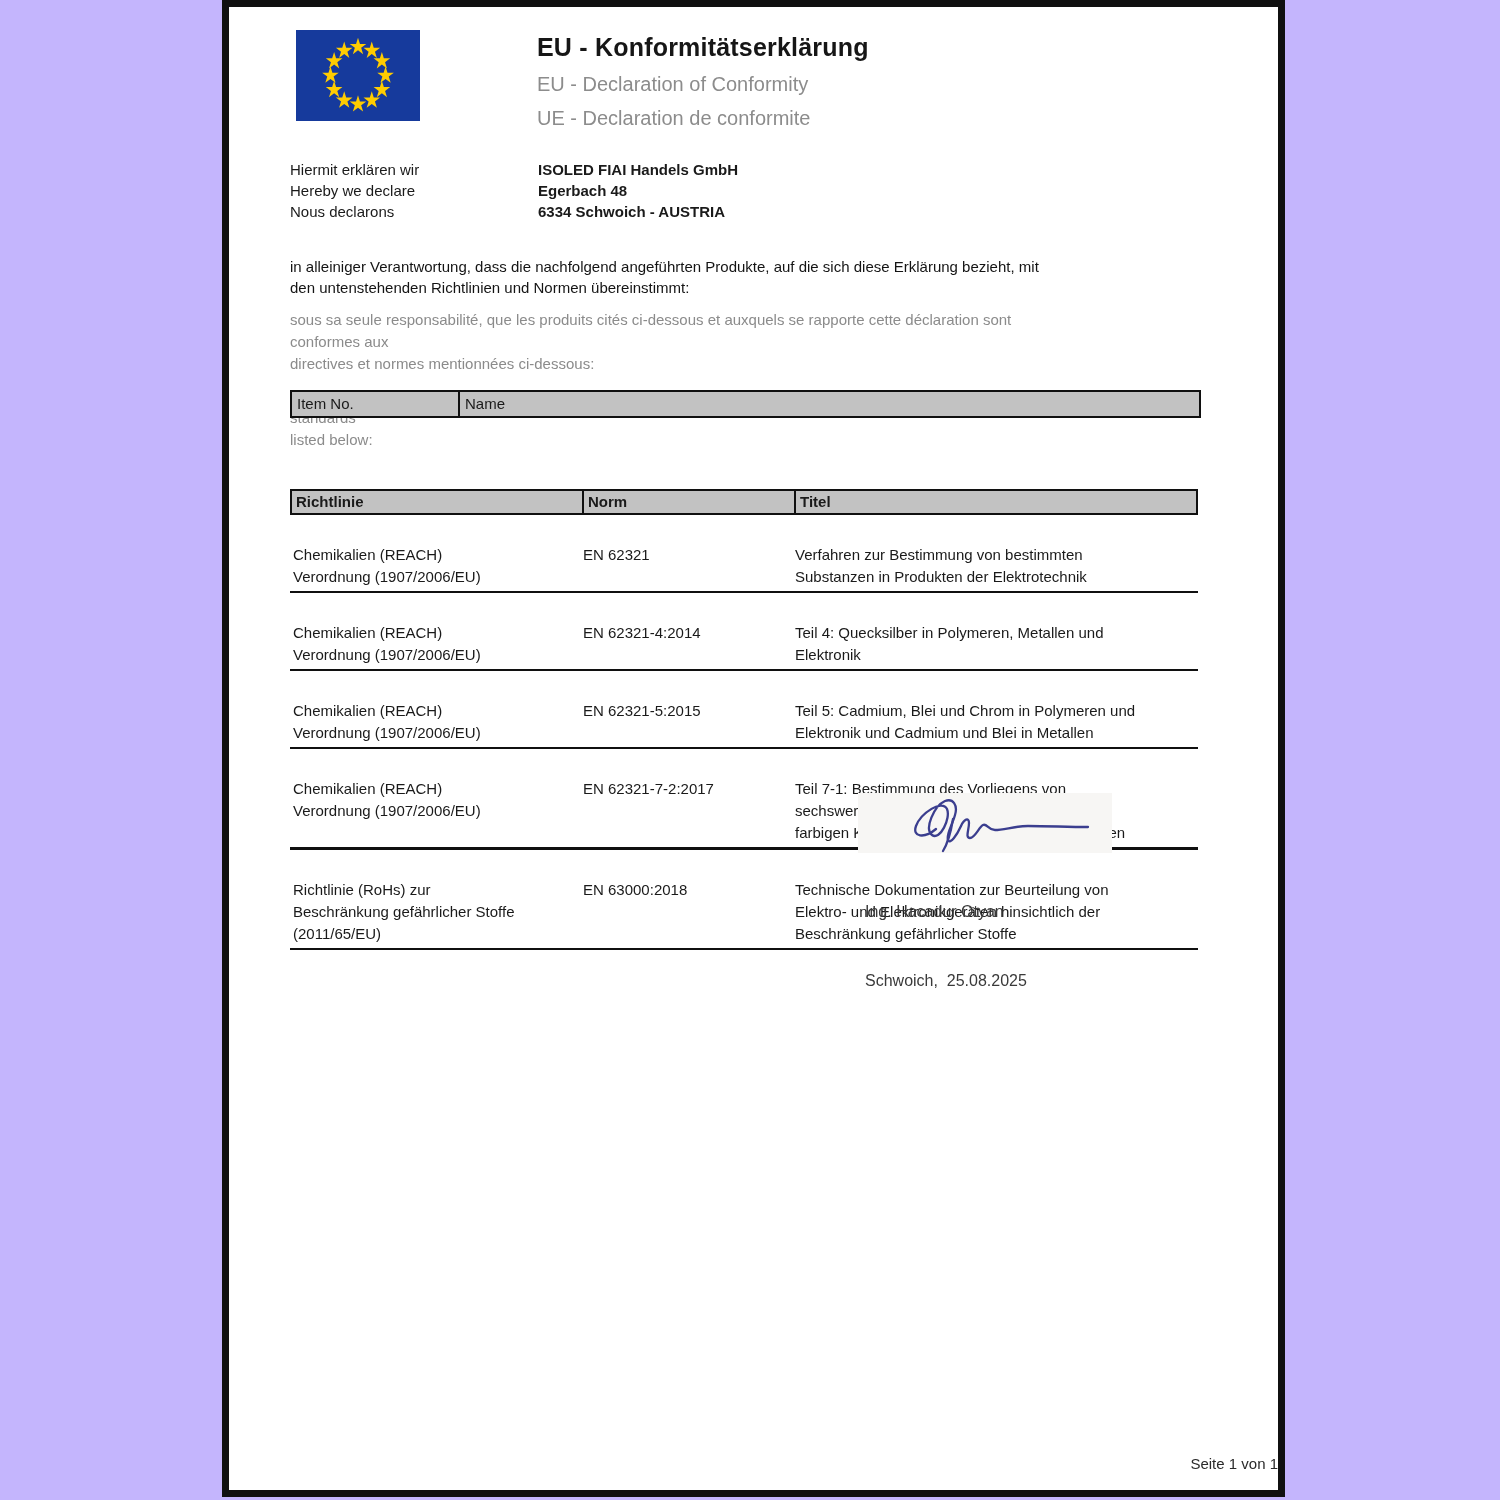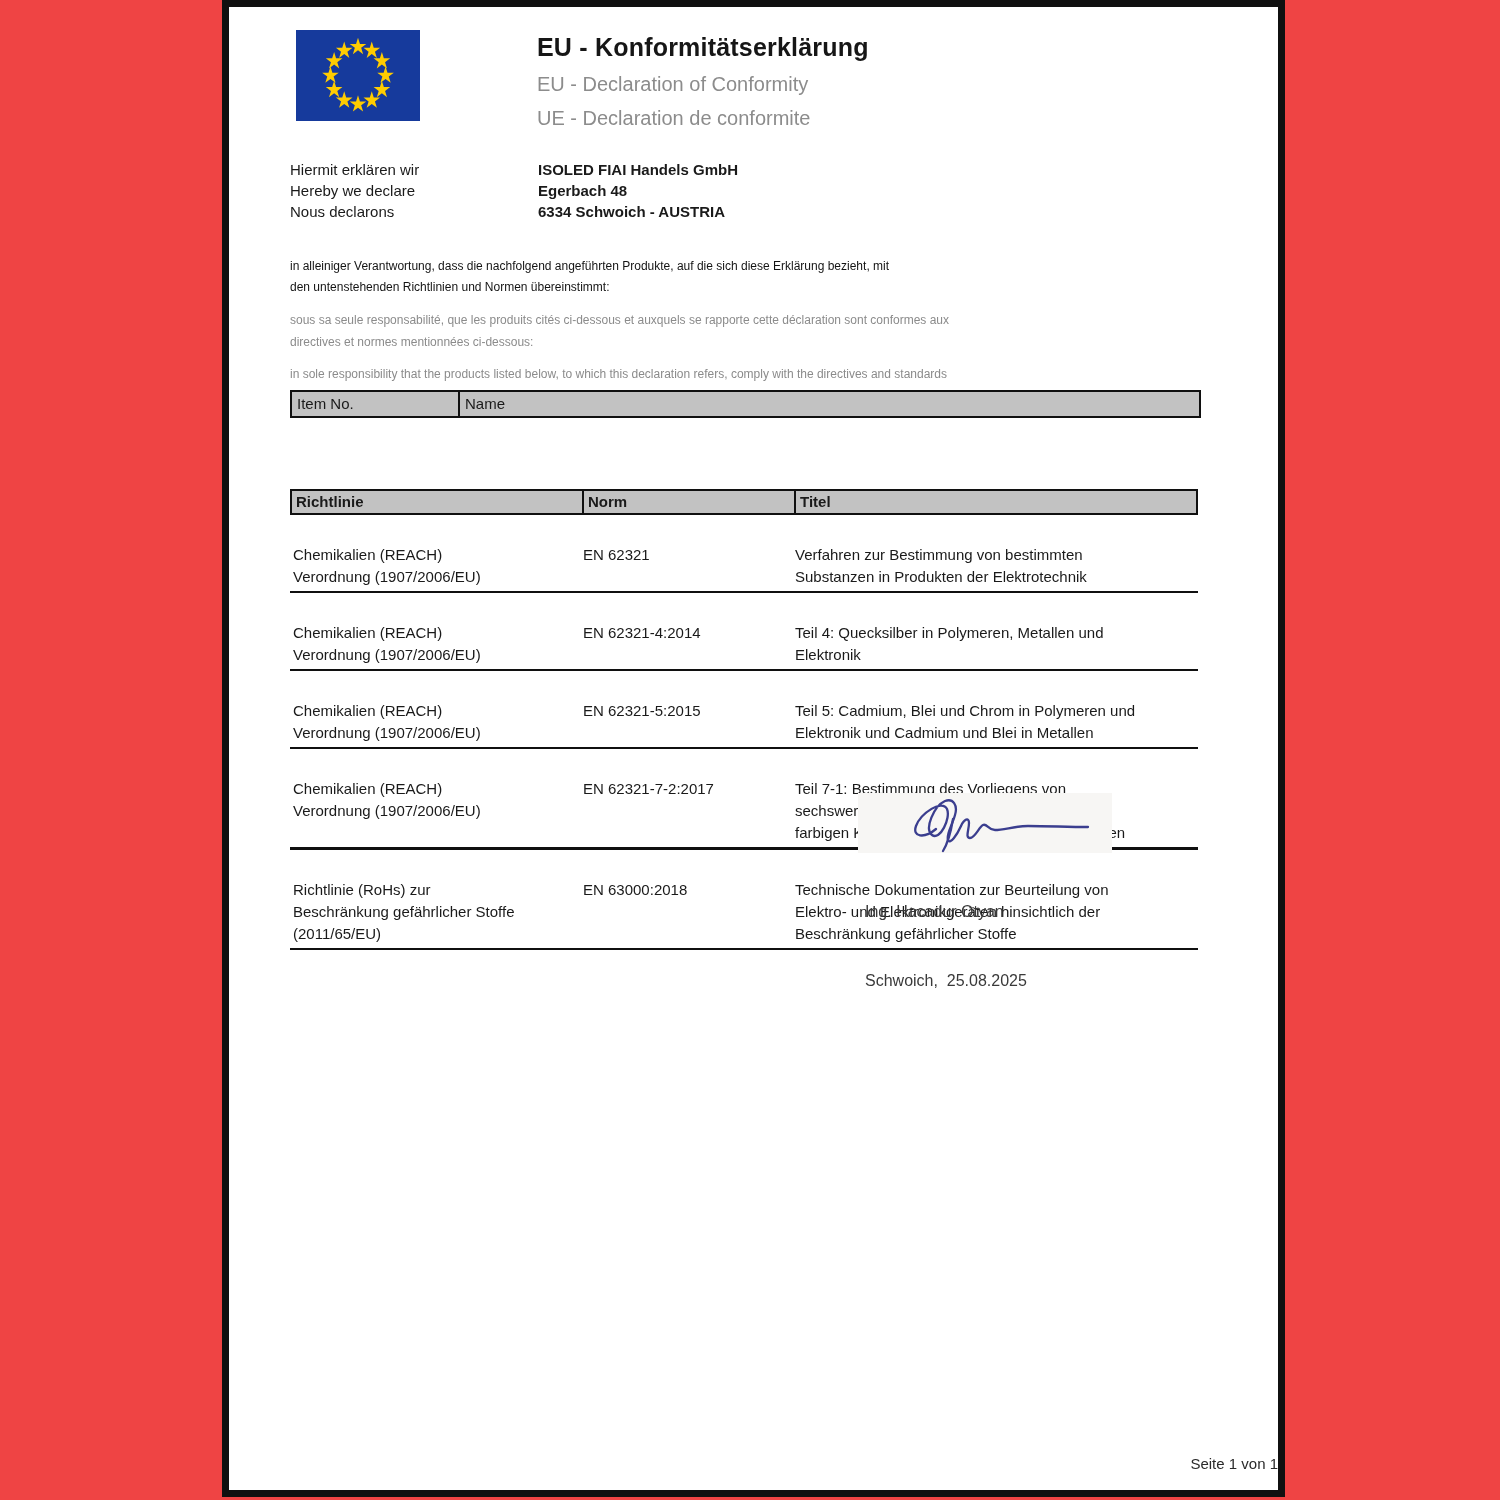--- a/index.html
+++ b/index.html
@@ -1,17 +1,17 @@
 <!DOCTYPE html>
 <html><head>
 <meta charset="utf-8">
 <style>
   * { margin:0; padding:0; box-sizing:border-box; }
   html,body { width:1500px; height:1500px; background:#fff; font-family:"Liberation Sans","DejaVu Sans",sans-serif; color:#1a1a1a; }
-  .canvas { position:relative; width:1500px; height:1500px; background:#ef4444; overflow:hidden; }
+  .canvas { position:relative; width:1500px; height:1500px; background:#c4b5fd; overflow:hidden; }
   .sheet { position:absolute; left:222px; top:0; width:1063px; height:1497px; border:7px solid #101010; background:#fff; }
 
   
   .eu-flag { position:absolute; left:67px; top:23px; width:124px; height:91px; }
   .title-block { position:absolute; left:308px; top:26px; }
   .doc-title { font-size:25px; font-weight:bold; color:#161616; letter-spacing:0.2px; }
   .doc-sub { font-size:20px; color:#8c8c8c; margin-top:11px; }
   .logo { position:absolute; left:744px; top:14px; width:278px; height:104px; background:#fbfafa; padding:6px 8px 0 14px; }
   .logo-word { font-size:46px; line-height:46px; color:#4c4c4b; white-space:nowrap; }
   .logo-word .iso { font-weight:400; letter-spacing:2px; }
@@ -22,21 +22,21 @@
   .bar.pink { background:#d6246f; }
   .bar.green { background:#76b82a; }
   .bar.blue { background:#36a9e1; }
   .logo-tagline { margin-top:9px; font-size:16px; letter-spacing:2.4px; color:#7d7d7c; white-space:nowrap; }
 
   
   .declarer { position:absolute; left:61px; top:152px; font-size:15px; line-height:21px; }
   .company { position:absolute; left:309px; top:152px; font-size:15px; line-height:21px; font-weight:bold; }
 
   
-  .statement { position:absolute; left:61px; top:249px; width:790px; font-size:12px; }
+  .statement { position:absolute; left:61px; top:249px; width:790px; font-size:15px; }
   .statement p { white-space:pre-line; }
   .st-de { color:#141414; line-height:21px; margin-bottom:11px; }
   .st-gray { color:#8b8b8b; line-height:22px; margin-bottom:10px; }
 
   
   .item-table { position:absolute; left:61px; top:383px; width:911px; font-size:15px; }
   .it-head, .it-row { display:grid; grid-template-columns:166px 1fr; }
   .it-head { background:#c2c2c2; border:2px solid #101010; font-weight:normal; }
   .it-head > div { padding:3px 5px 4px 5px; }
   .it-head > div + div, .it-row > div + div { border-left:2px solid #101010; }

